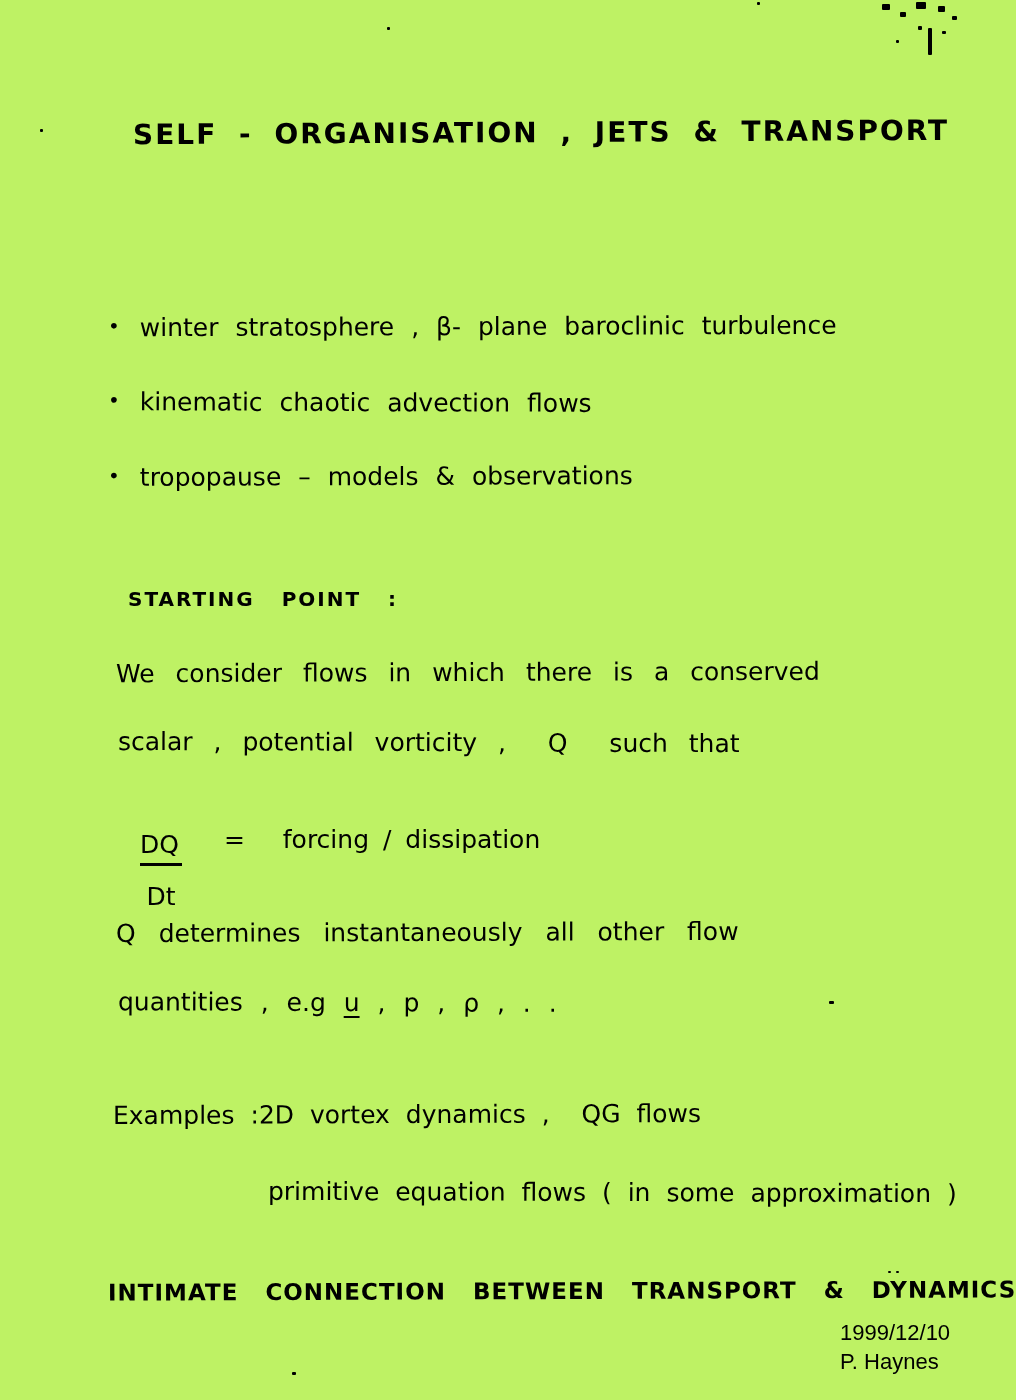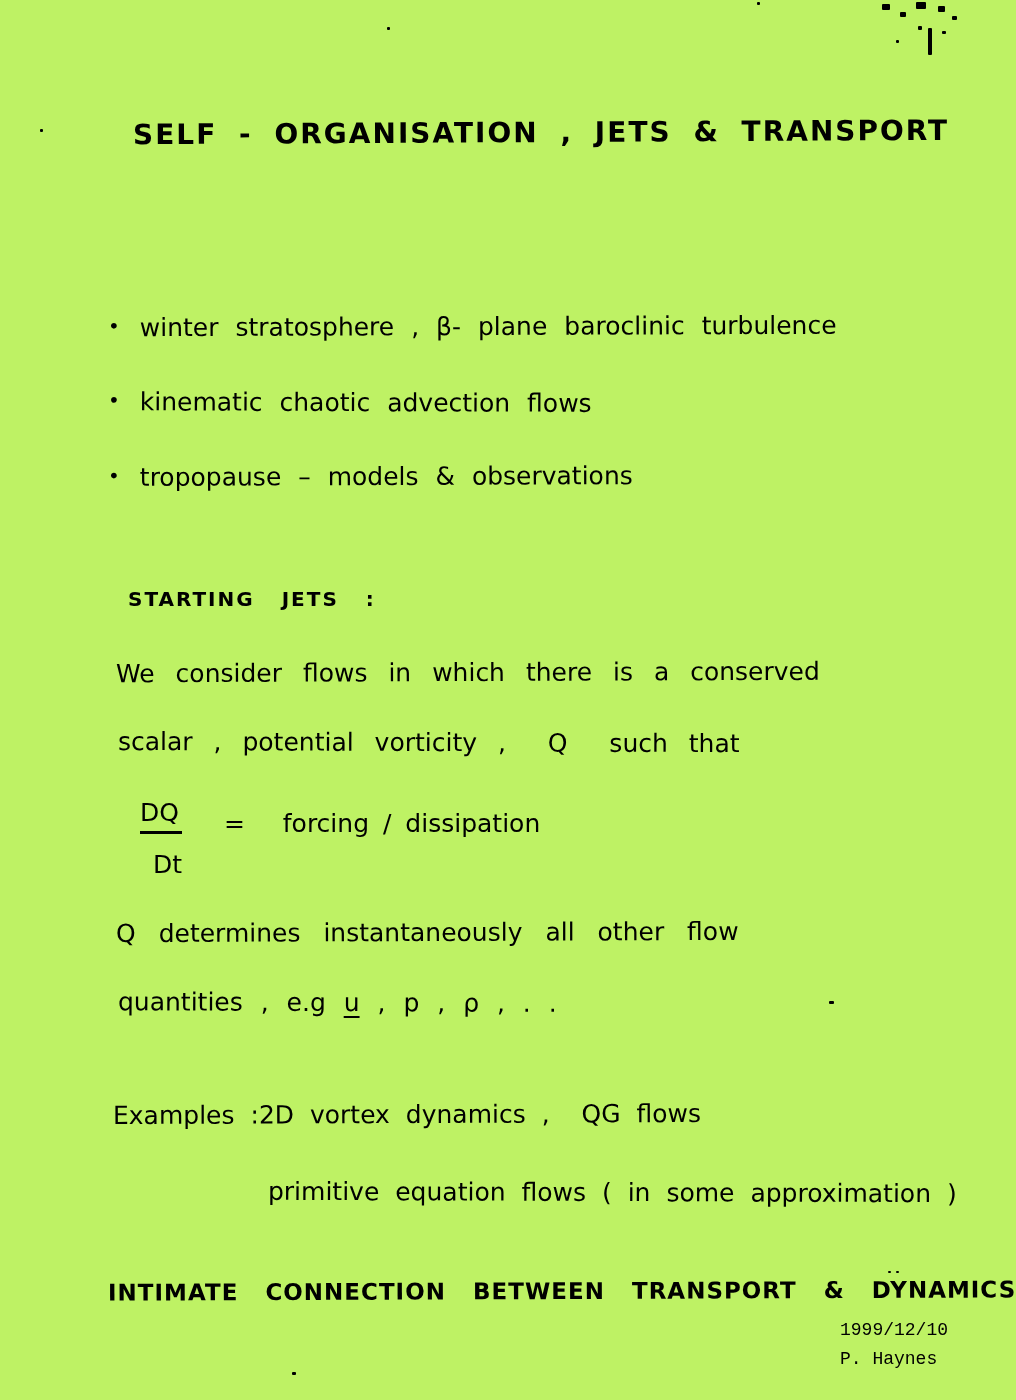--- a/index.html
+++ b/index.html
@@ -18,33 +18,33 @@
   .title2{left:358px;top:196px;font-size:28px;letter-spacing:4px;transform:rotate(0.2deg);}
   .bullet{font-size:25px;word-spacing:9px;}
   .bullet .marker{display:inline-block;margin-right:20px;font-size:20px;vertical-align:3px;}
   .b1{left:108px;top:312px;transform:rotate(-0.2deg);}
   .b2{left:108px;top:388px;transform:rotate(0.2deg);}
   .b3{left:108px;top:462px;transform:rotate(-0.2deg);}
   .heading{left:128px;top:587px;font-size:20px;letter-spacing:2px;word-spacing:18px;}
   .p1a{left:116px;top:658px;font-size:25px;word-spacing:13px;transform:rotate(-0.2deg);}
   .p1b{left:118px;top:728px;font-size:25px;word-spacing:13px;transform:rotate(0.2deg);}
   .eqline{left:140px;top:798px;font-size:25px;}
-  .frac{display:inline-flex;flex-direction:column;vertical-align:middle;text-align:right;}
+  .frac{display:inline-flex;flex-direction:column;vertical-align:middle;text-align:center;margin-top:32px;}
   .frac .num{border-bottom:3px solid #000;padding:0 3px 4px 0;}
   .frac .den{padding-top:16px;}
   .eqsign{margin:0 30px 0 34px;vertical-align:14px;}
   .rhs{vertical-align:14px;word-spacing:6px;}
   .p2a{left:116px;top:918px;font-size:25px;word-spacing:15px;transform:rotate(-0.2deg);}
   .p2b{left:118px;top:988px;font-size:25px;word-spacing:10px;transform:rotate(0.2deg);}
   .uvec{text-decoration:underline;text-underline-offset:5px;}
   .exline{left:113px;top:1100px;font-size:25px;word-spacing:8px;transform:rotate(-0.2deg);}
   .exline .exlabel{}
   .ex2{left:268px;top:1178px;font-size:25px;word-spacing:8px;transform:rotate(0.2deg);}
   .footerline{left:108px;top:1278px;font-size:23px;letter-spacing:1px;word-spacing:18px;transform:rotate(-0.2deg);}
-  .typeset{font-family:Liberation Mono, monospace;font-size:18px;}
+  .typeset{font-family:Liberation Sans, sans-serif;font-size:22px;}
   .dateline{left:840px;top:1320px;}
   .authorline{left:840px;top:1349px;}
   .speck{position:absolute;background:#000;border-radius:1px;}
 </style>
 </head>
 <body>
 
 <div class="page">
 
   <div class="speck" style="left:882px;top:4px;width:8px;height:6px;"></div>
@@ -69,21 +69,21 @@
   <div class="line hand bullet b1">
     <span class="marker">•</span><span>winter stratosphere , β- plane baroclinic turbulence</span>
   </div>
   <div class="line hand bullet b2">
     <span class="marker">•</span><span>kinematic chaotic advection flows</span>
   </div>
   <div class="line hand bullet b3">
     <span class="marker">•</span><span>tropopause – models &amp; observations</span>
   </div>
 
-  <div class="line hand caps heading">STARTING JETS :</div>
+  <div class="line hand caps heading">STARTING POINT :</div>
   <div class="line hand p1a">We consider flows in which there is a conserved</div>
   <div class="line hand p1b">scalar , potential vorticity , &nbsp;Q&nbsp; such that</div>
 
   <div class="line hand eqline">
     <span class="frac">
       <span class="num">DQ</span>
       <span class="den">Dt</span>
     </span>
     <span class="eqsign">=</span>
     <span class="rhs">forcing / dissipation</span>

